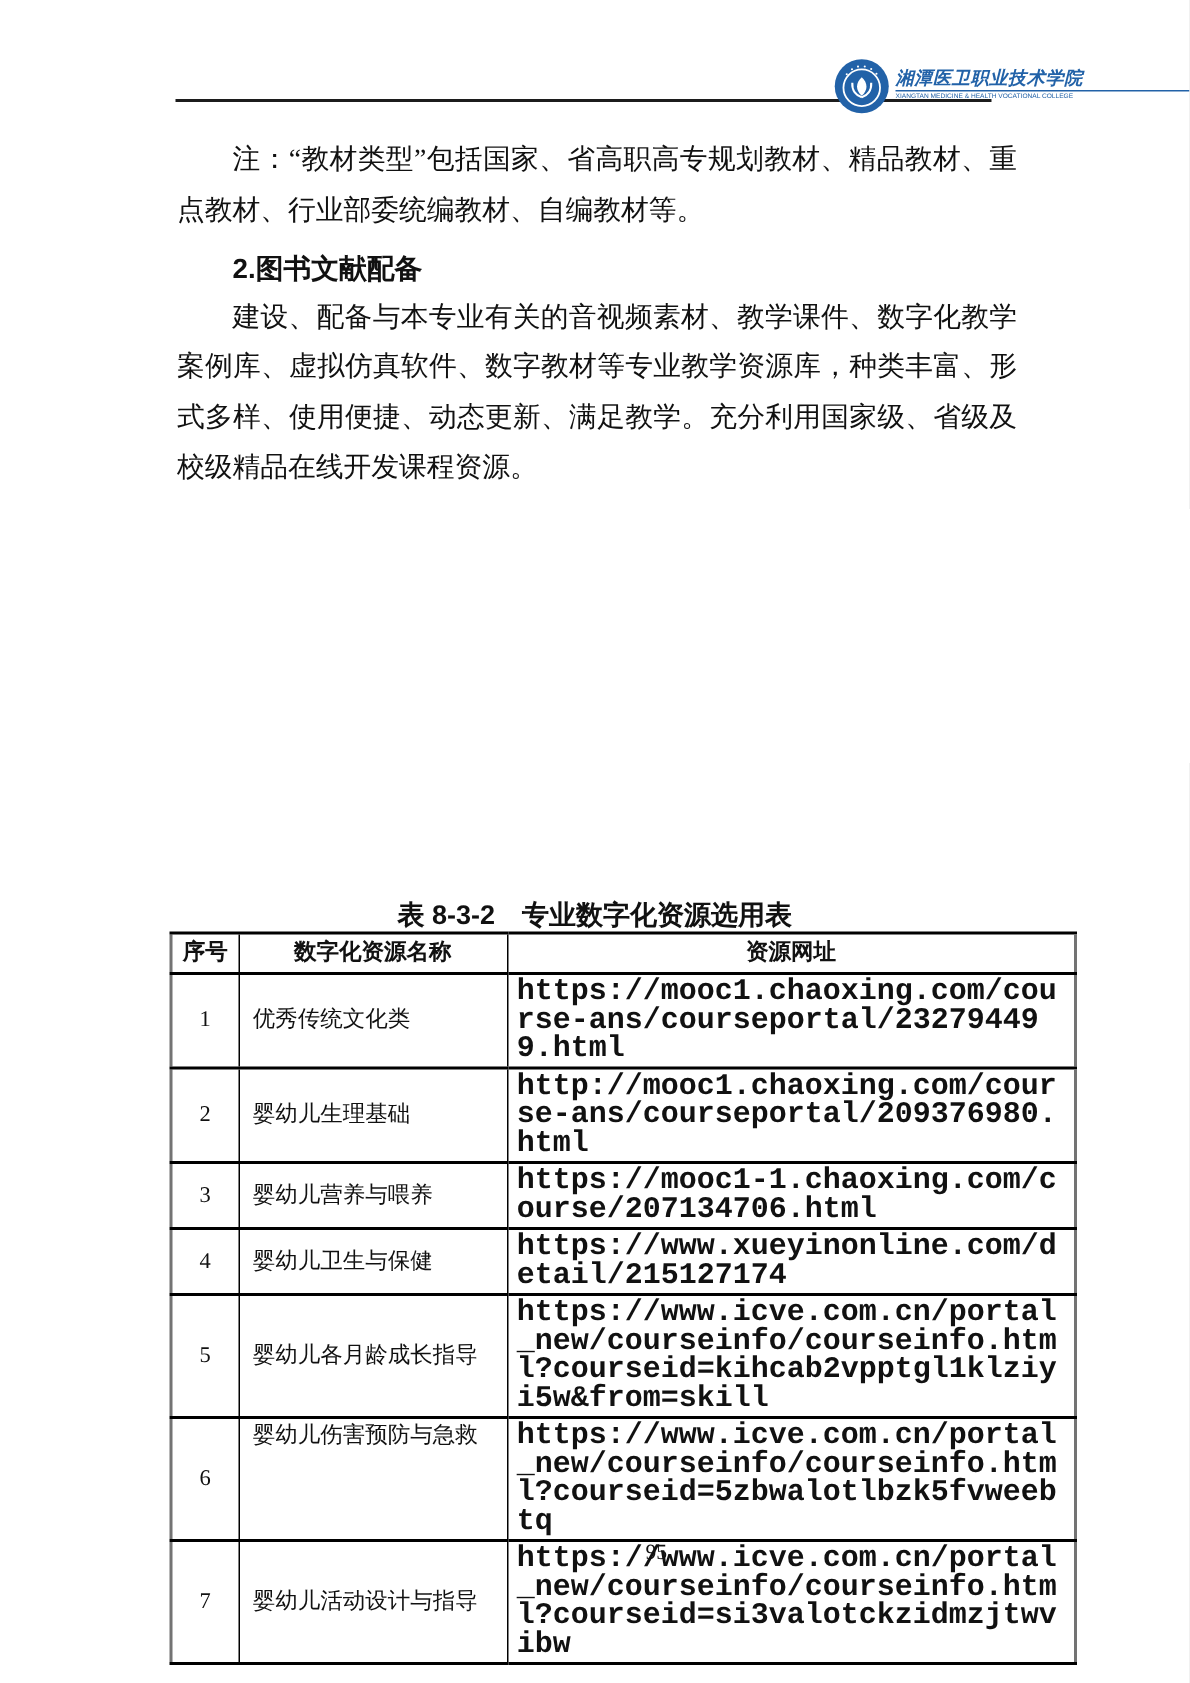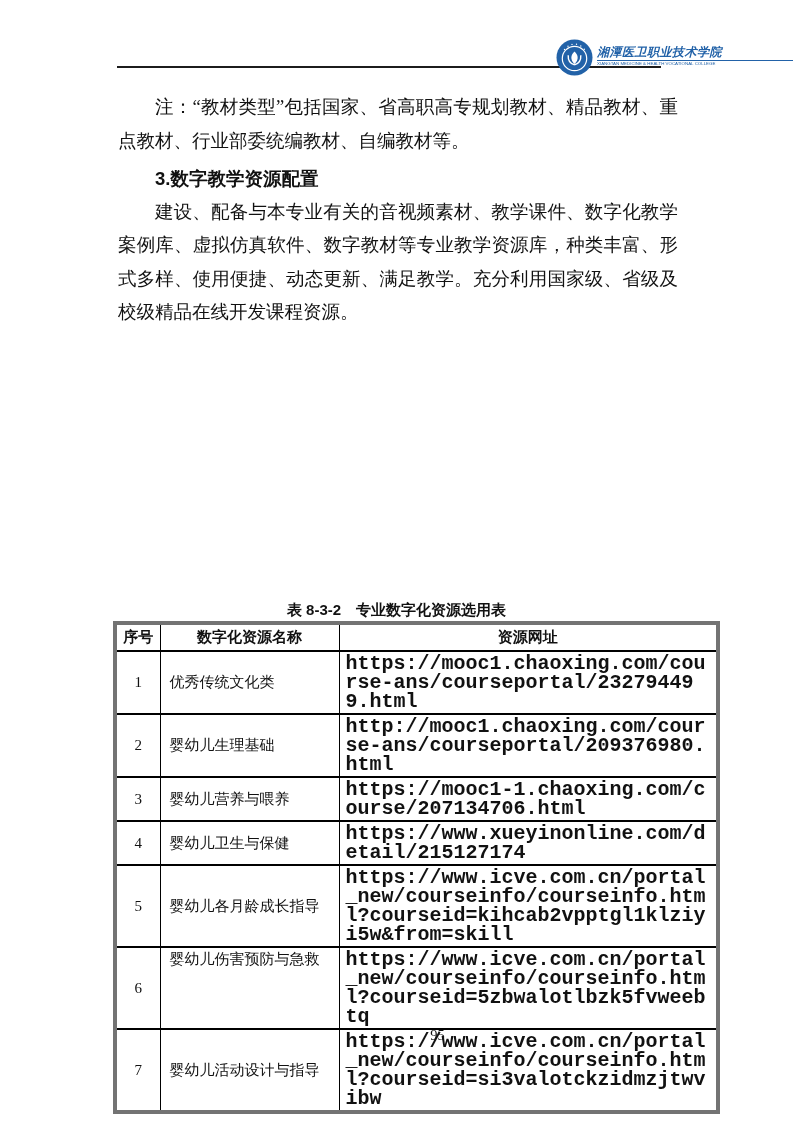--- a/index.html
+++ b/index.html
@@ -35,24 +35,24 @@
   .content p { margin:0; text-indent:2em; }
   .content h2 {
     margin:4px 0 0 0; font-size:18.5px; line-height:33.5px; text-indent:2em;
     font-family:"Liberation Sans","DejaVu Sans",sans-serif; font-weight:bold;
   }
 
   
   .caption {
     position:absolute; left:0; top:600px; width:793px; text-align:center;
     font-family:"Liberation Sans","DejaVu Sans",sans-serif;
-    font-weight:bold; font-size:15px; line-height:20px;
+    font-weight:bold; font-size:18px; line-height:20px;
   }
   table.res { position:absolute; left:113px; top:621px; width:603px;
-    border-collapse:collapse; table-layout:fixed; border:4px solid #737373; }
+    border-collapse:collapse; table-layout:fixed; border:2px solid #737373; }
   col.c-no { width:45px; } col.c-name { width:179px; } col.c-url { width:379px; }
   table.res th, table.res td { border:1px solid #000; border-top:2px solid #000; border-bottom:2px solid #000; }
   table.res th {
     font-size:15px; font-weight:bold; text-align:center; padding:4px 2px; line-height:17px;
     font-family:"Liberation Serif","DejaVu Serif",serif;
   }
   td.no { text-align:center; font-size:15px; vertical-align:middle; }
   td.name { font-size:15px; padding:2px 4px 2px 9px; vertical-align:middle; line-height:19px; }
   td.name.v-top { vertical-align:top; }
   td.url {
@@ -86,21 +86,21 @@
         <circle cx="28.3" cy="10.2" r="0.7" fill="#ffffff"></circle>
     </svg>
     <div class="logo-text">
       <div class="logo-zh">湘潭医卫职业技术学院</div>
       <div class="logo-en">XIANGTAN MEDICINE &amp; HEALTH VOCATIONAL COLLEGE</div>
     </div>
   </div>
 
   <div class="content">
     <p>注：“教材类型”包括国家、省高职高专规划教材、精品教材、重点教材、行业部委统编教材、自编教材等。</p>
-    <h2>3.数字教学资源配置</h2>
+    <h2>2.图书文献配备</h2>
     <p>建设、配备与本专业有关的音视频素材、教学课件、数字化教学案例库、虚拟仿真软件、数字教材等专业教学资源库，种类丰富、形式多样、使用便捷、动态更新、满足教学。充分利用国家级、省级及校级精品在线开发课程资源。</p>
   </div>
 
   <div class="caption">表 8-3-2　专业数字化资源选用表</div>
 
   <table class="res">
     <colgroup>
         <col class="c-no">
         <col class="c-name">
         <col class="c-url">

